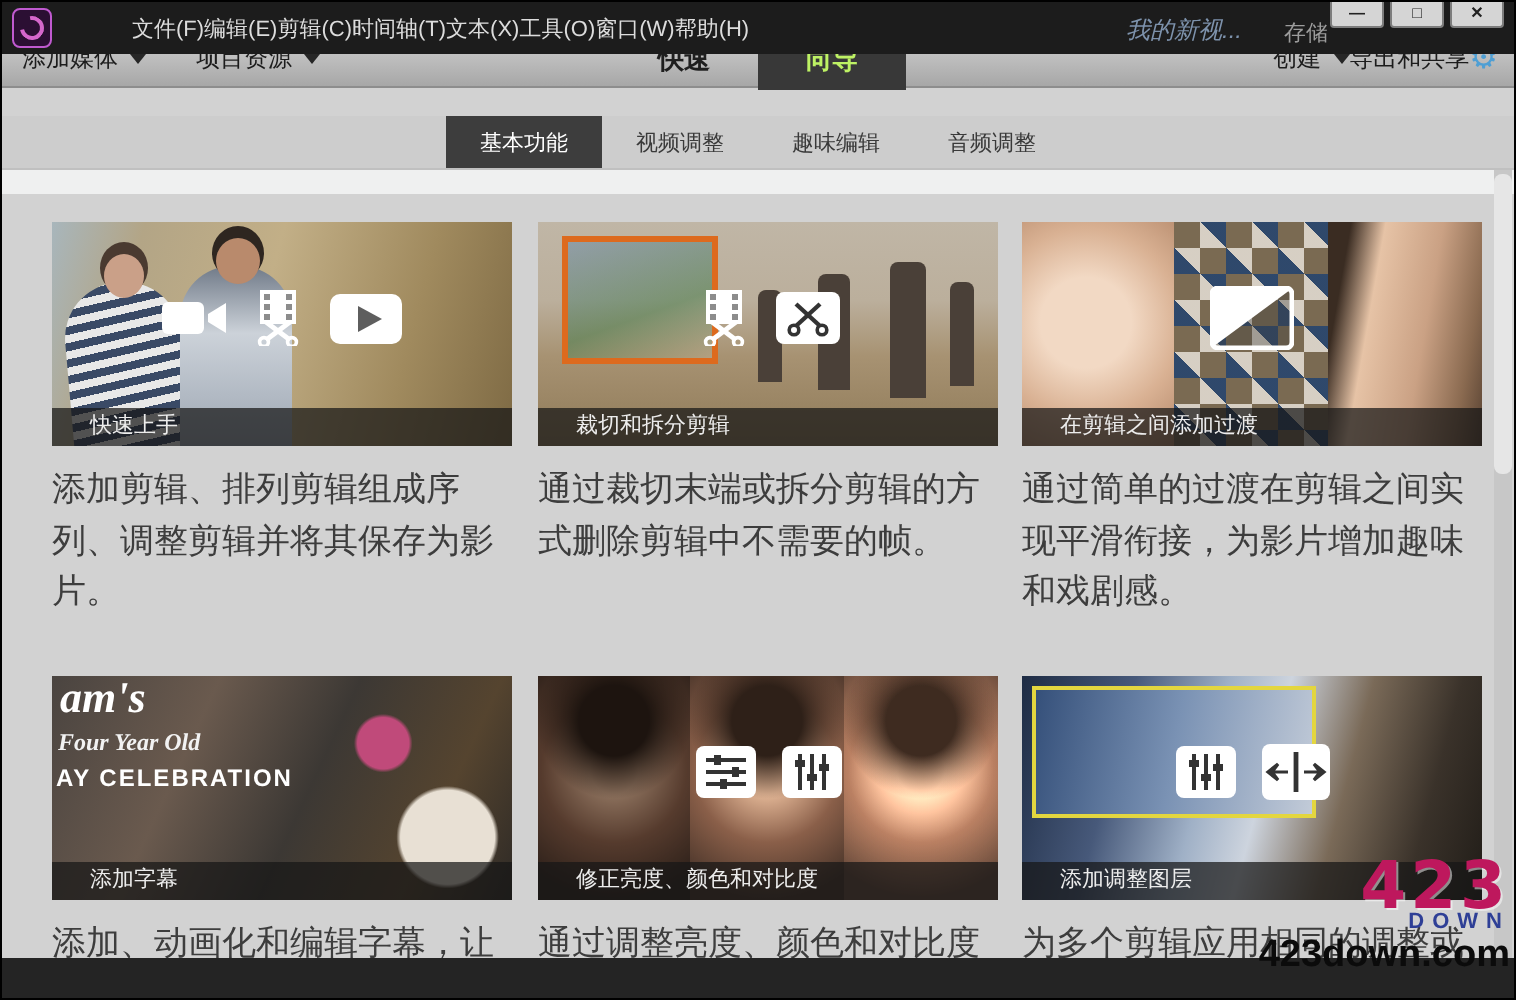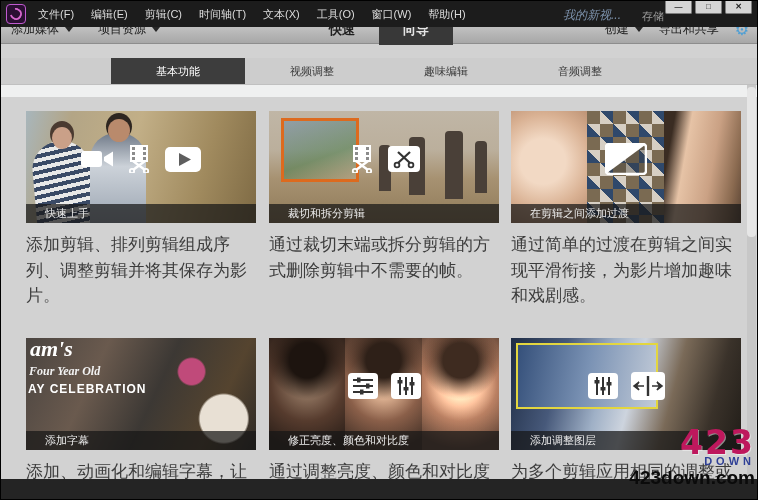--- a/index.html
+++ b/index.html
@@ -7,48 +7,48 @@
   .window{position:relative;width:758px;height:500px;background:#d2d2d2;overflow:hidden;
           border:1px solid #000;font-family:"Liberation Sans",sans-serif;}
 
   
   .titlebar{position:absolute;top:0;left:0;right:0;height:26px;background:#1c1c1c;
             display:flex;align-items:center;z-index:30;}
   .logo{width:20px;height:20px;margin:0 12px 0 5px;background:#2b0f33;border:1px solid #c05ad0;
         border-radius:4px;position:relative;flex:none;}
   .logo::after{content:"";position:absolute;inset:3px;border:2px solid #d567cc;border-radius:50%;
                border-left-color:transparent;transform:rotate(35deg);}
-  .menu{display:flex;gap:17px;font-size:11px;color:#dcdcdc;}
+  .menu{display:flex;font-size:11px;color:#dcdcdc;margin-left:28px;}
   .menu-item{cursor:default;white-space:nowrap;}
   .project-title{position:absolute;left:562px;top:6px;font-style:italic;color:#7d92ac;font-size:12px;}
   .save-btn{position:absolute;left:641px;top:8px;color:#9c9c9c;font-size:11px;}
   .win-controls{position:absolute;top:0;right:5px;display:flex;gap:3px;}
   .win-btn{width:27px;height:13px;background:#d5d5d5;border:1px solid #7d7d7d;border-top:none;
            border-radius:0 0 2px 2px;color:#222;font-size:8px;line-height:12px;text-align:center;
            font-weight:bold;}
 
   
   .toolbar{position:absolute;top:12px;left:0;right:0;height:31px;
            background:linear-gradient(#d6d6d6,#a7a7a7);border-top:1px solid #ebebeb;
            border-bottom:1px solid #8d8d8d;z-index:20;}
   .dropdown{position:absolute;top:0;height:31px;display:flex;align-items:center;gap:6px;
             font-size:12px;color:#1c1c1c;}
   .caret{width:0;height:0;border-left:4px solid transparent;border-right:4px solid transparent;
          border-top:5px solid #262626;}
   .mode-tabs{position:absolute;left:50%;transform:translateX(-50%);top:0;height:31px;display:flex;}
   .mode-tab{padding:0 24px;display:flex;align-items:center;font-size:13px;font-weight:bold;color:#1f1f1f;}
-  .mode-tab.selected{background:#383838;color:#e5e5e5;}
-  .toolbar-right{position:absolute;right:8px;top:0;height:31px;display:flex;align-items:center;gap:16px;
+  .mode-tab.selected{background:#383838;color:#bef264;}
+  .toolbar-right{position:absolute;right:8px;top:0;height:31px;display:flex;align-items:center;gap:0;
                  font-size:12px;color:#1c1c1c;}
   .gear{font-size:16px;color:#4f9fd4;line-height:1;}
 
   
   .category-bar{position:absolute;top:57px;left:0;right:0;height:27px;background:#cdcdcd;
                 border-bottom:1px solid #c0c0c0;display:flex;justify-content:center;z-index:10;}
-  .category-tab{padding:0 45px;display:flex;align-items:center;font-size:11px;color:#3a3a3a;}
+  .category-tab{padding:0 17px;display:flex;align-items:center;font-size:11px;color:#3a3a3a;}
   .category-tab.selected{background:#3d3d3d;color:#fff;}
 
   
   .content{position:absolute;top:84px;left:0;right:0;bottom:20px;background:#d2d2d2;}
   .content-strip{position:absolute;top:0;left:0;right:0;height:12px;background:#eff0f0;}
   .scroll-track{position:absolute;top:0;right:1px;bottom:0;width:9px;background:#c7c7c7;}
   .scroll-thumb{position:absolute;top:2px;right:0;width:9px;height:150px;background:#e6e6e6;border-radius:4px;}
 
   .card{position:absolute;width:230px;cursor:pointer;}
   .c1{left:25px;top:26px}.c2{left:268px;top:26px}.c3{left:510px;top:26px}

